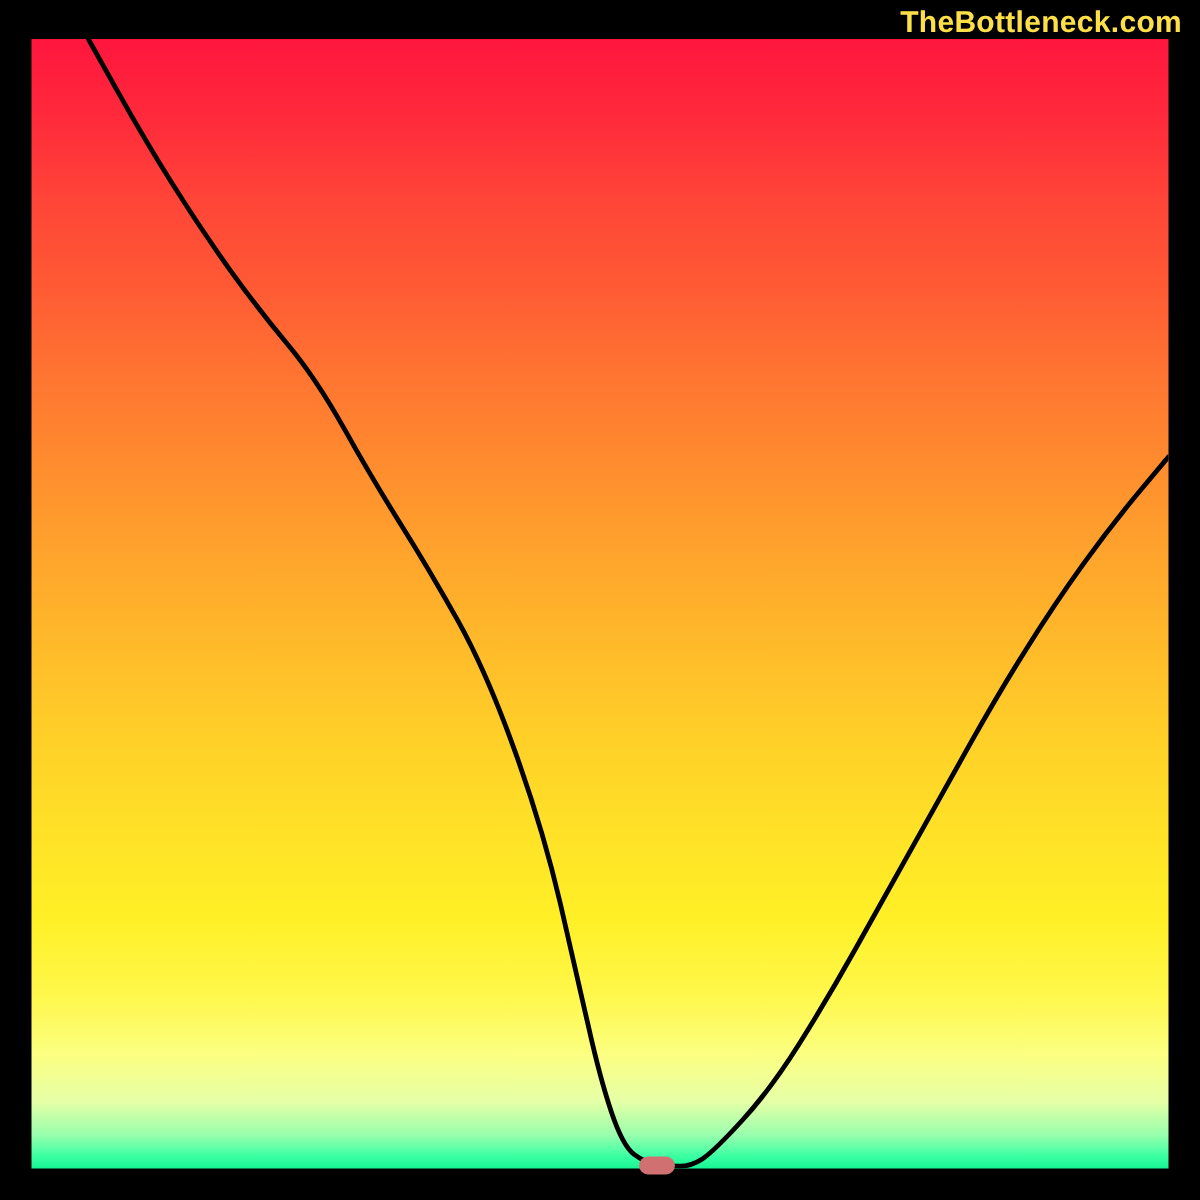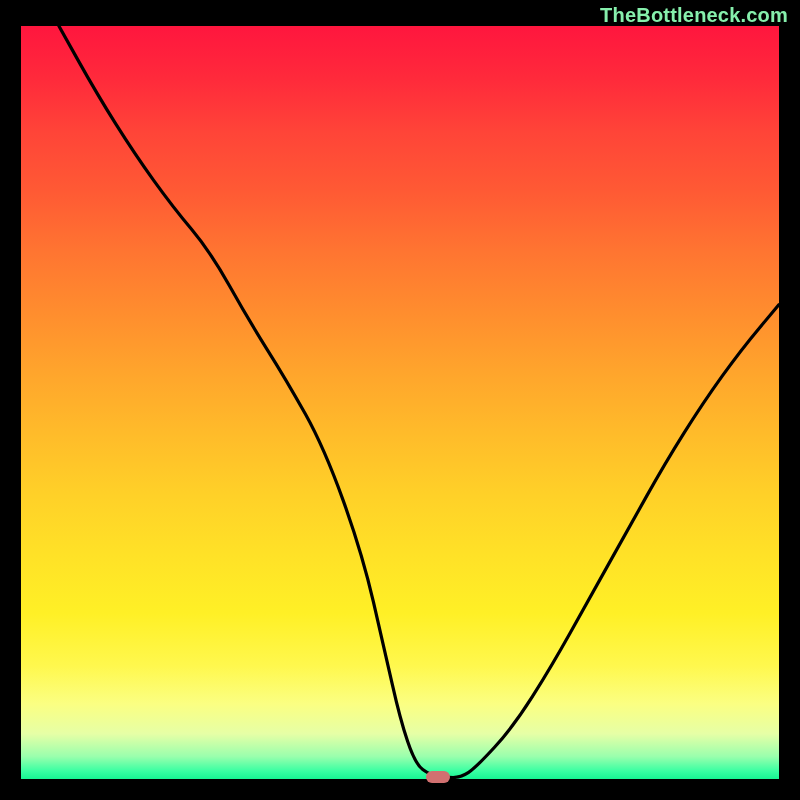--- a/index.html
+++ b/index.html
@@ -14,21 +14,21 @@
   .frame {
     position: relative;
     width: 800px;
     height: 800px;
     background: #000;
   }
   .watermark {
     position: absolute;
     top: 4px;
     right: 12px;
-    color: #86efac;
+    color: #fde047;
     font-size: 20px;
     font-weight: 600;
     letter-spacing: 0.2px;
     user-select: none;
   }
   .plot {
     position: absolute;
     left: 21px;
     top: 26px;
     width: 758px;

